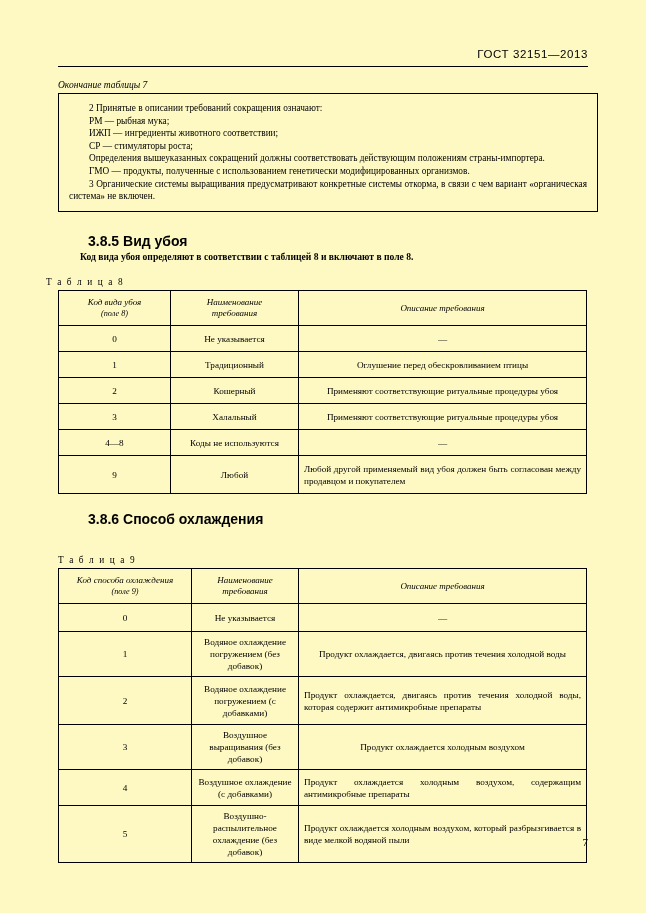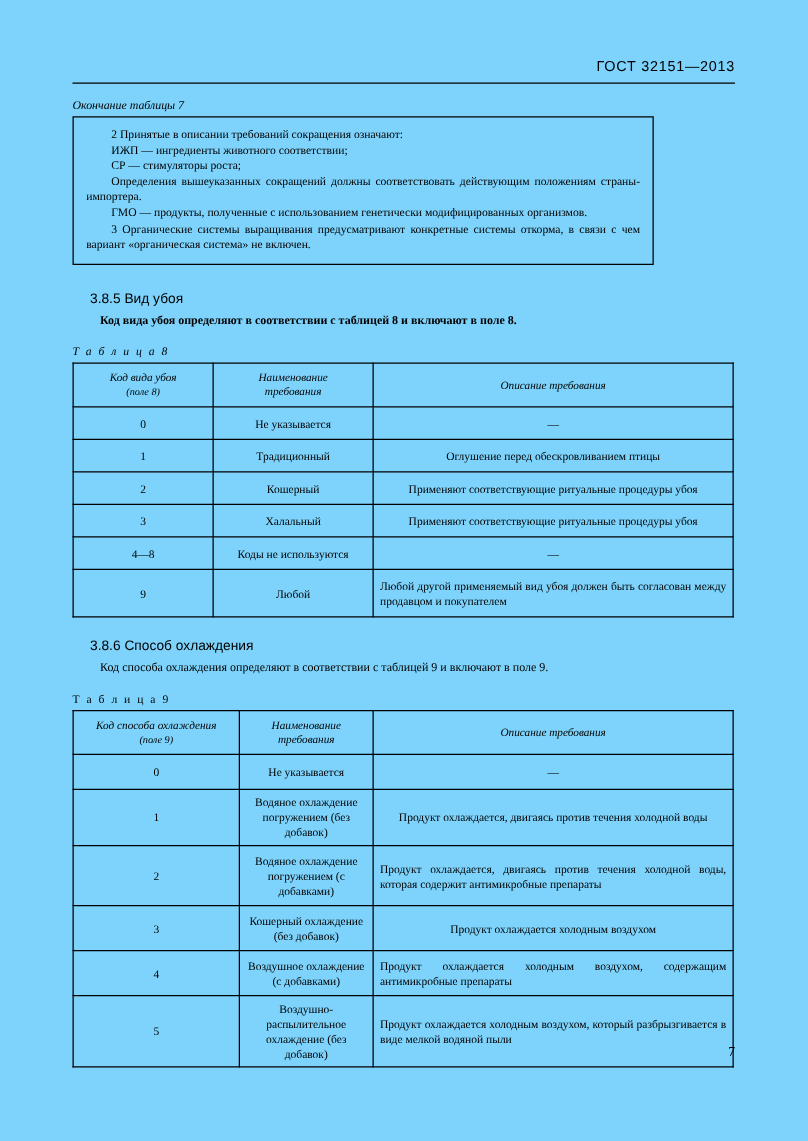--- a/index.html
+++ b/index.html
@@ -12,21 +12,21 @@
     height: 913px;
     position: relative;
     font-family: "Liberation Sans", sans-serif;
     color: #000;
   }
   .page {
     position: absolute;
     left: 0; top: 0;
     width: 646px;
     height: 913px;
-    background: #7dd3fc;
+    background: #fef9c3;
     overflow: hidden;
   }
   .header-std {
     position: absolute;
     right: 58px;
     top: 48px;
     font-size: 11.5px;
     letter-spacing: 0.6px;
     font-family: "Liberation Sans", sans-serif;
   }
@@ -42,40 +42,41 @@
     left: 58px;
     top: 80px;
     font-size: 9.5px;
     font-style: italic;
     font-family: "Liberation Serif", serif;
   }
   .notebox {
     position: absolute;
     left: 58px;
     top: 93px;
-    width: 465px;
+    width: 540px;
     border: 1px solid #000;
     box-sizing: border-box;
     padding: 8px 10px 8px 10px;
   }
   .notebox p {
     margin: 0;
     font-size: 9.3px;
     line-height: 12.6px;
     font-family: "Liberation Serif", serif;
     text-align: justify;
   }
   .indent {
     text-indent: 20px;
   }
   .sect {
     position: absolute;
-    font-weight: normal;
-    font-size: 11px;
+    font-weight: bold;
+    font-size: 14px;
     font-family: "Liberation Sans", sans-serif;
+    margin-left: 16px;
   }
   .sect-body {
     position: absolute;
     font-size: 9.6px;
     font-family: "Liberation Serif", serif;
     text-indent: 22px;
     line-height: 13px;
   }
   .tbl-caption {
     position: absolute;
@@ -120,34 +121,35 @@
 
 <div class="page">
 
   <div class="header-std">ГОСТ 32151—2013</div>
   <div class="header-rule"></div>
 
   <div class="cont-label">Окончание таблицы 7</div>
 
   <div class="notebox">
     <p class="indent">2 Принятые в описании требований сокращения означают:</p>
+    <p class="indent">РМ — рыбная мука;</p>
     <p class="indent">ИЖП — ингредиенты животного соответствии;</p>
     <p class="indent">СР — стимуляторы роста;</p>
     <p class="indent">Определения вышеуказанных сокращений должны соответствовать действующим положениям страны-импортера.</p>
     <p class="indent">ГМО — продукты, полученные с использованием генетически модифицированных организмов.</p>
     <p class="indent">3 Органические системы выращивания предусматривают конкретные системы откорма, в связи с чем вариант «органическая система» не включен.</p>
   </div>
 
   <div class="sect" style="left:72px; top:233px;">
     <span>3.8.5</span>
     <span>Вид убоя</span>
   </div>
   <div class="sect-body" style="left:58px; top:250px; width:528px;font-weight:bold;">Код вида убоя определяют в соответствии с таблицей 8 и включают в поле 8.</div>
 
-  <div class="tbl-caption" style="left:58px; top:277px;font-style:italic;">Т а б л и ц а  8</div>
+  <div class="tbl-caption" style="left:46px; top:277px;">Т а б л и ц а  8</div>
 
   <table class="doc" style="left:58px; top:290px; width:528px;">
     <colgroup>
       <col style="width:112px">
       <col style="width:128px">
       <col style="width:288px">
     </colgroup>
     <thead>
       <tr>
         <td>
@@ -194,21 +196,20 @@
         <td class="c">Любой</td>
         <td class="j">Любой другой применяемый вид убоя должен быть согласован между продавцом и покупателем</td>
       </tr>
     </tbody>
   </table>
 
   <div class="sect" style="left:72px; top:511px;">
     <span>3.8.6</span>
     <span>Способ охлаждения</span>
   </div>
-  <div class="sect-body" style="left:58px; top:528px; width:528px;">Код способа охлаждения определяют в соответствии с таблицей 9 и включают в поле 9.</div>
 
   <div class="tbl-caption" style="left:58px; top:555px;">Т а б л и ц а  9</div>
 
   <table class="doc" style="left:58px; top:568px; width:528px;">
     <colgroup>
       <col style="width:133px">
       <col style="width:107px">
       <col style="width:288px">
     </colgroup>
     <thead>
@@ -237,21 +238,21 @@
         <td class="c">Водяное охлаждение погружением (без добавок)</td>
         <td class="c">Продукт охлаждается, двигаясь против течения холодной воды</td>
       </tr>
       <tr style="height:48px">
         <td class="c">2</td>
         <td class="c">Водяное охлаждение погружением (с добавками)</td>
         <td class="j">Продукт охлаждается, двигаясь против течения холодной воды, которая содержит антимикробные препараты</td>
       </tr>
       <tr style="height:36px">
         <td class="c">3</td>
-        <td class="c">Кошерный охлаждение (без добавок)</td>
+        <td class="c">Воздушное выращивания (без добавок)</td>
         <td class="c">Продукт охлаждается холодным воздухом</td>
       </tr>
       <tr style="height:36px">
         <td class="c">4</td>
         <td class="c">Воздушное охлаждение (с добавками)</td>
         <td class="j">Продукт охлаждается холодным воздухом, содержащим антимикробные препараты</td>
       </tr>
       <tr style="height:48px">
         <td class="c">5</td>
         <td class="c">Воздушно-распылительное охлаждение (без добавок)</td>

